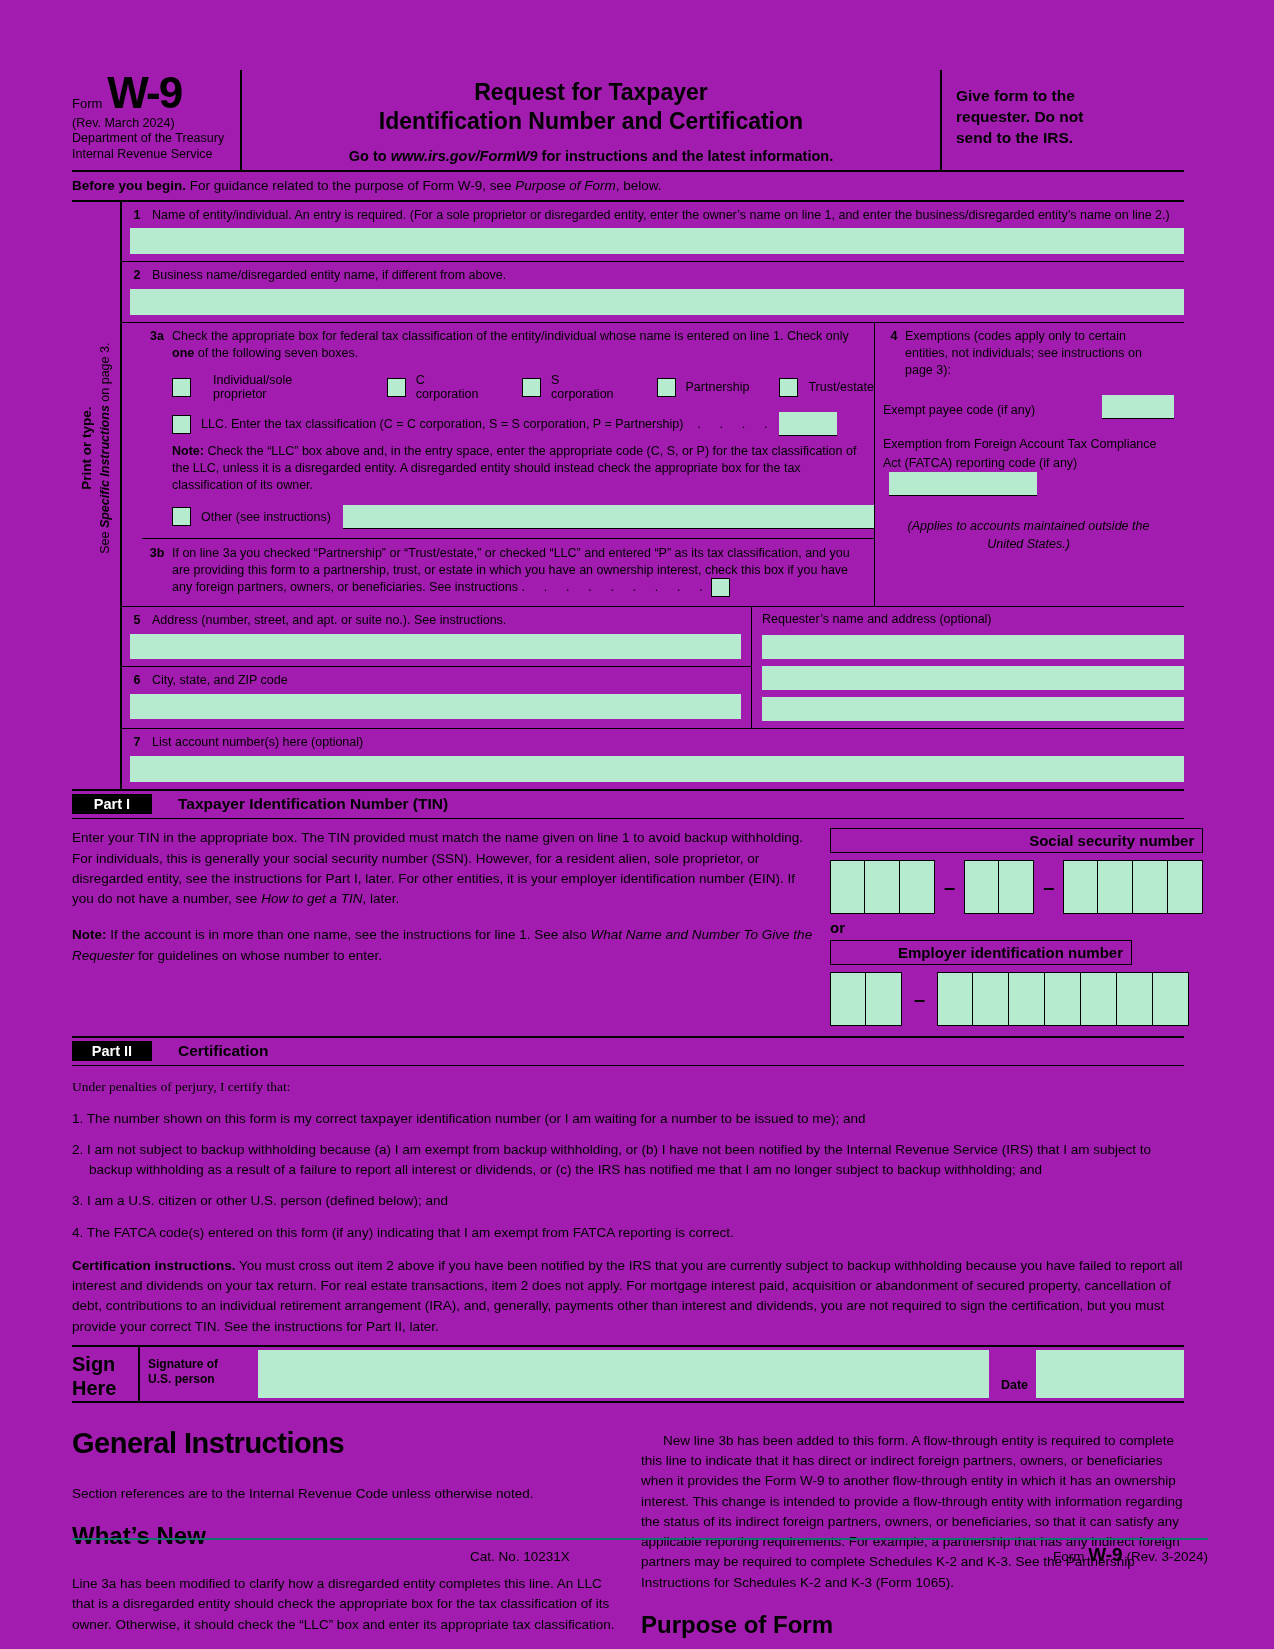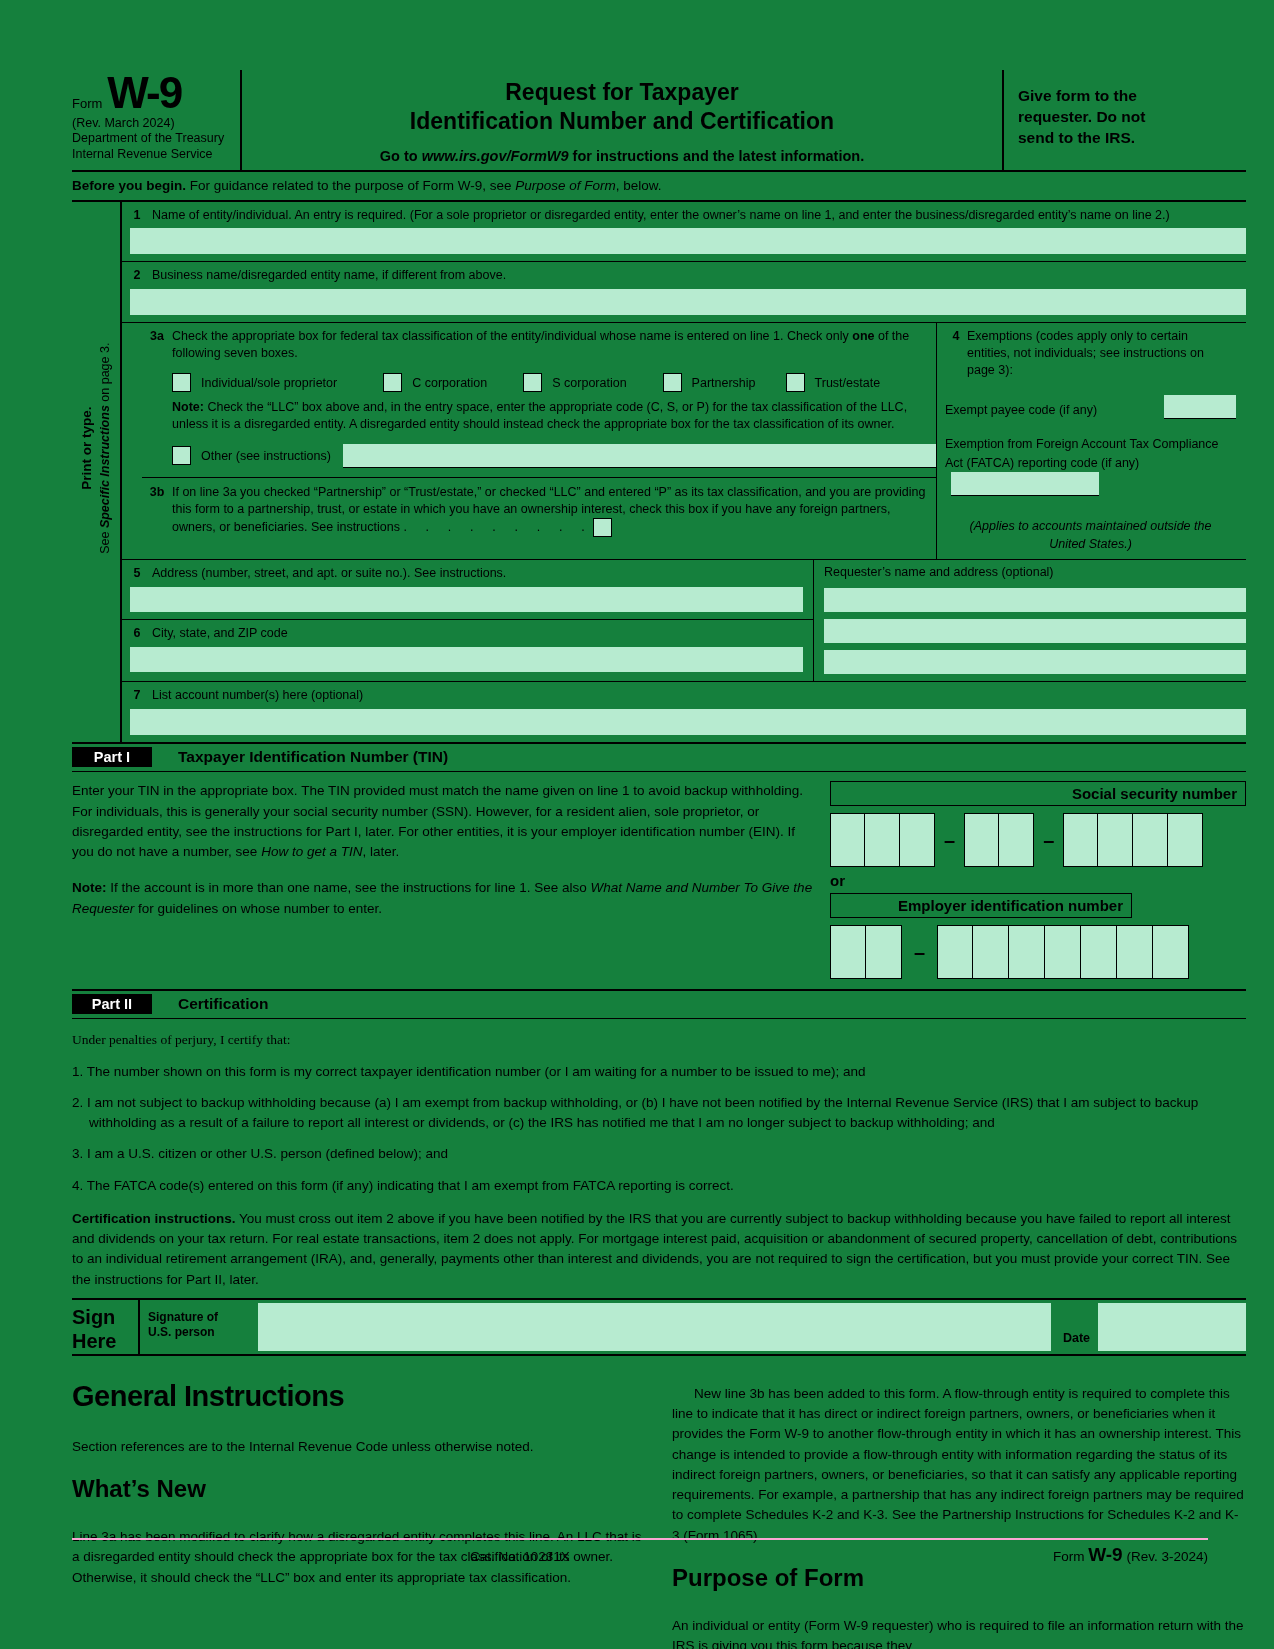--- a/index.html
+++ b/index.html
@@ -1,21 +1,21 @@
 <!DOCTYPE html>
 <html><head>
 <meta charset="utf-8">
 <style>
   * { margin:0; padding:0; box-sizing:border-box; }
   html,body { background:#fff; }
   .page {
     position:relative; width:1274px; height:1649px; overflow:hidden;
-    background:#15803d; color:#000;
+    background:#a21caf; color:#000;
     font-family:"Liberation Sans", sans-serif;
-    padding:70px 28px 0 72px;
+    padding:70px 90px 0 72px;
   }
   .green { background:#b7ebd0; }
   b, .b { font-weight:bold;text-align:center; }
   .i { font-style:italic; }
   .bi { font-weight:bold; font-style:italic; }
 
   
   .hdr { display:flex; border-bottom:2px solid #000; }
   .hdr-left { width:170px; border-right:2px solid #000; padding:4px 8px 4px 0; }
   .form-word { font-size:13px; margin-right:5px; }
@@ -49,21 +49,21 @@
 
   .row3 { display:flex; border-bottom:1.5px solid #000; }
   .row3-left { flex:1;margin-left:20px; }
   .row3a { border-bottom:1.5px solid #000; padding:5px 0 9px; }
   .row3b { padding:6px 0 9px; }
   .row3-right { width:310px; flex:none; border-left:1.5px solid #000; padding:5px 10px 6px 8px; font-size:12.5px; line-height:1.35; }
 
   .cbrow { display:flex; align-items:center; margin:11px 0 0 30px; font-size:12.5px; }
   .cbitem { display:flex; align-items:center; }
   .cb { width:19px; height:19px; border:1.5px solid #000; margin-right:10px; flex:none; }
-  .sp1 { margin-right:46px; } .sp2 { margin-right:36px; } .sp3 { margin-right:36px; } .sp4 { margin-right:30px; }
+  .sp1 { margin-right:46px;gap:12px; } .sp2 { margin-right:36px; } .sp3 { margin-right:36px; } .sp4 { margin-right:30px; }
   .llc-box { width:58px; height:24px; border-bottom:1.5px solid #000; margin-left:12px; flex:none; }
   .note-block { margin:7px 8px 0 30px; font-size:12.5px; line-height:1.35; }
   .other-strip { flex:1; height:24px; border-bottom:1.5px solid #000; margin-left:12px; }
   .cb-inline { display:inline-block; width:19px; height:19px; border:1px solid #000; vertical-align:middle; margin-left:8px; }
 
   .exempt-row { display:flex; justify-content:space-between; align-items:flex-end; margin-top:16px; }
   .exempt-box { width:72px; height:24px; border-bottom:1.5px solid #000; flex:none; }
   .fatca-block { margin-top:16px; line-height:1.5; }
   .fatca-box { display:inline-block; width:148px; height:24px; border-bottom:1.5px solid #000; vertical-align:bottom; margin-left:6px; }
   .applies { margin-top:22px; text-align:center; font-style:italic; font-size:12.5px; line-height:1.4; padding:0 14px; }
@@ -113,21 +113,21 @@
 
   
   .instr { display:flex; gap:26px; margin-top:24px; }
   .icol { flex:1; }
   .h1 { font-size:29px; font-weight:bold; letter-spacing:-0.5px; }
   .h2 { font-size:24px; font-weight:bold; margin-top:18px; }
   .ip { font-size:13.5px; line-height:1.5; margin-top:24px; }
   .indent { text-indent:22px; margin-top:4px; }
 
   
-  .footer { position:absolute; top:1538px; left:72px; width:1136px; border-top:2px solid #f9a8d4; }
+  .footer { position:absolute; top:1538px; left:72px; width:1136px; border-top:2px solid #0f766e; }
   .cat { position:absolute; left:398px; top:9px; font-size:13.5px; }
   .formline { position:absolute; right:0; top:4px; font-size:13.5px; }
   .formline .fw9 { font-size:19px; font-weight:bold; }
 </style>
 </head>
 <body>
 
 <div class="page">
 
   <div class="hdr">
@@ -206,20 +206,26 @@
                   <span>S corporation</span>
                 </span>
               <span class="cbitem sp4">
                   <span class="cb green"></span>
                   <span>Partnership</span>
                 </span>
               <span class="cbitem">
                   <span class="cb green"></span>
                   <span>Trust/estate</span>
                 </span>
+            </div>
+            <div class="cbrow">
+              <span class="cb green"></span>
+              <span>LLC. Enter the tax classification (C = C corporation, S = S corporation, P = Partnership)</span>
+              <span style="margin-left:14px;">.   .   .   .</span>
+              <span class="llc-box green"></span>
             </div>
             <div class="note-block">
               <b>Note:</b><span> Check the “LLC” box above and, in the entry space, enter the appropriate code (C, S, or P) for the tax classification of the LLC, unless it is a disregarded entity. A disregarded entity should instead check the appropriate box for the tax classification of its owner.</span>
             </div>
             <div class="cbrow">
               <span class="cb green"></span>
               <span>Other (see instructions)</span>
               <span class="other-strip green"></span>
             </div>
           </div>

